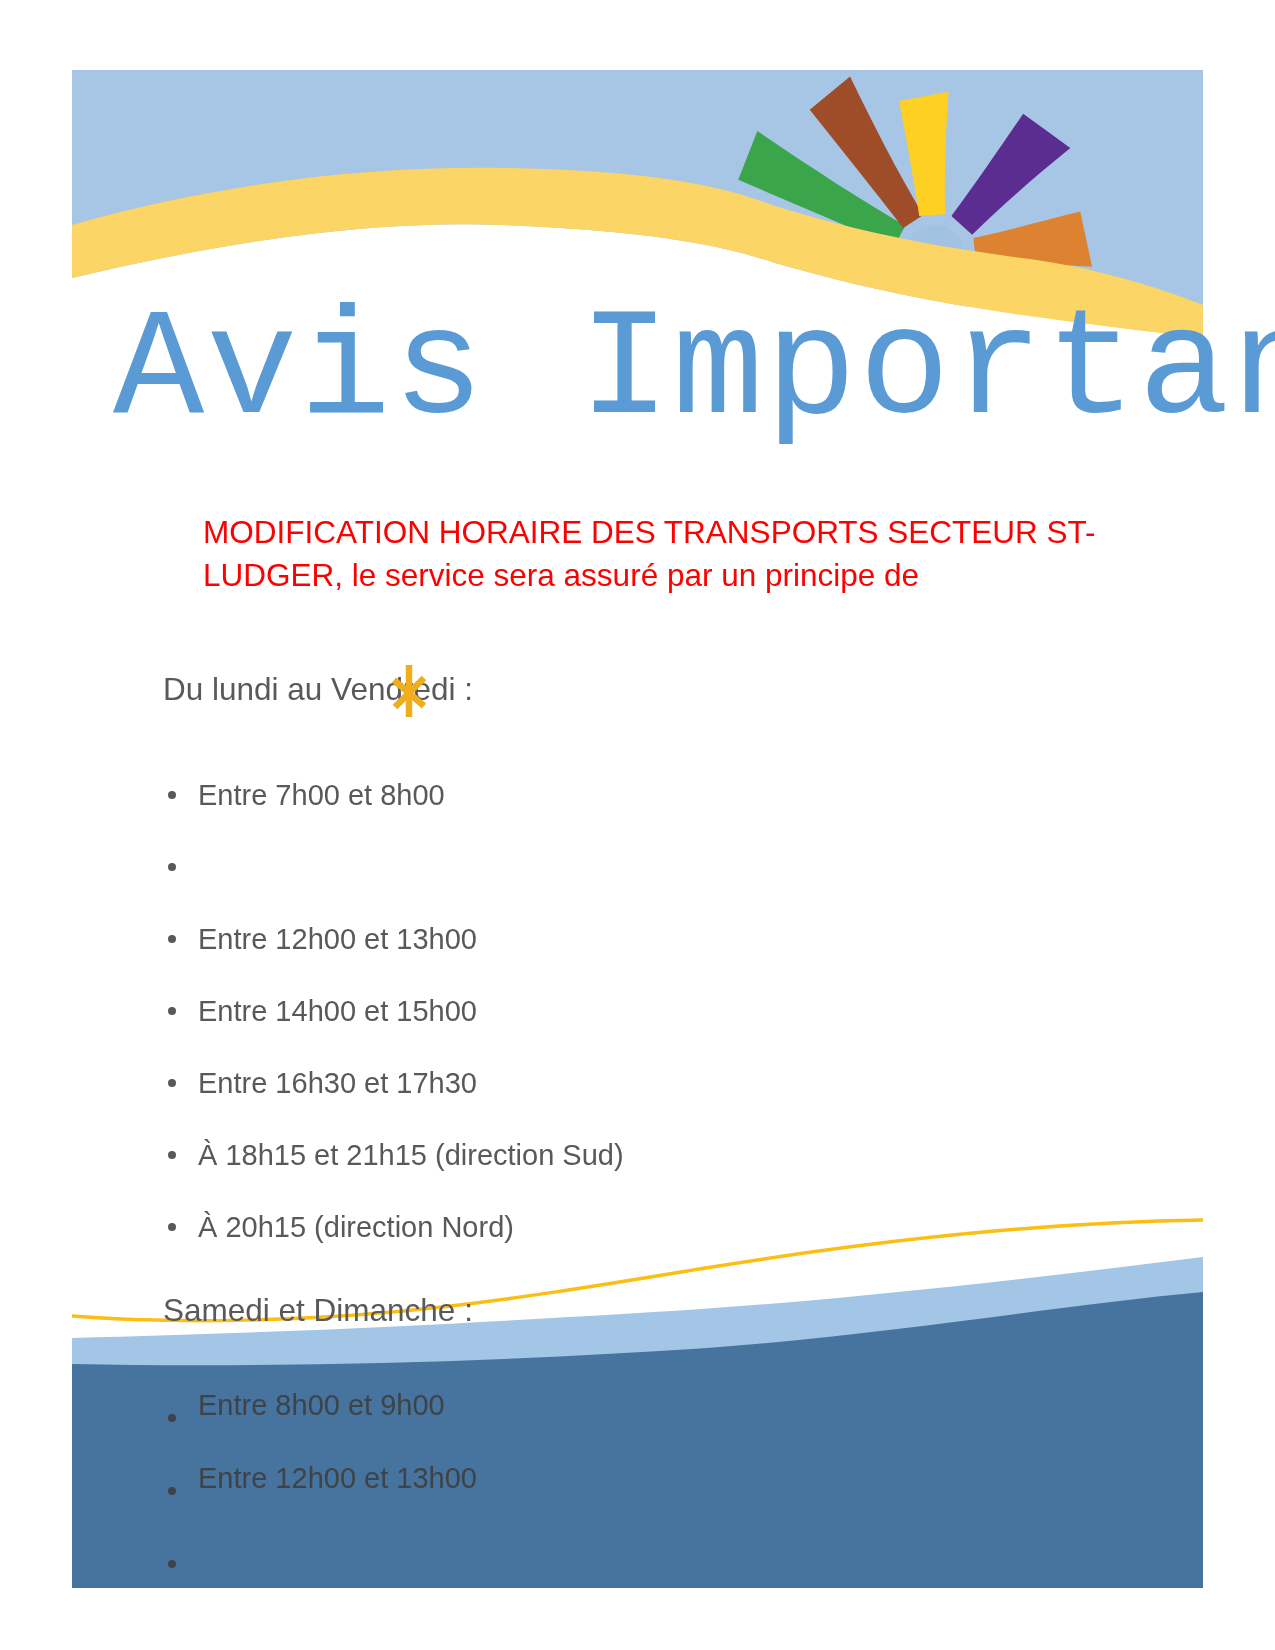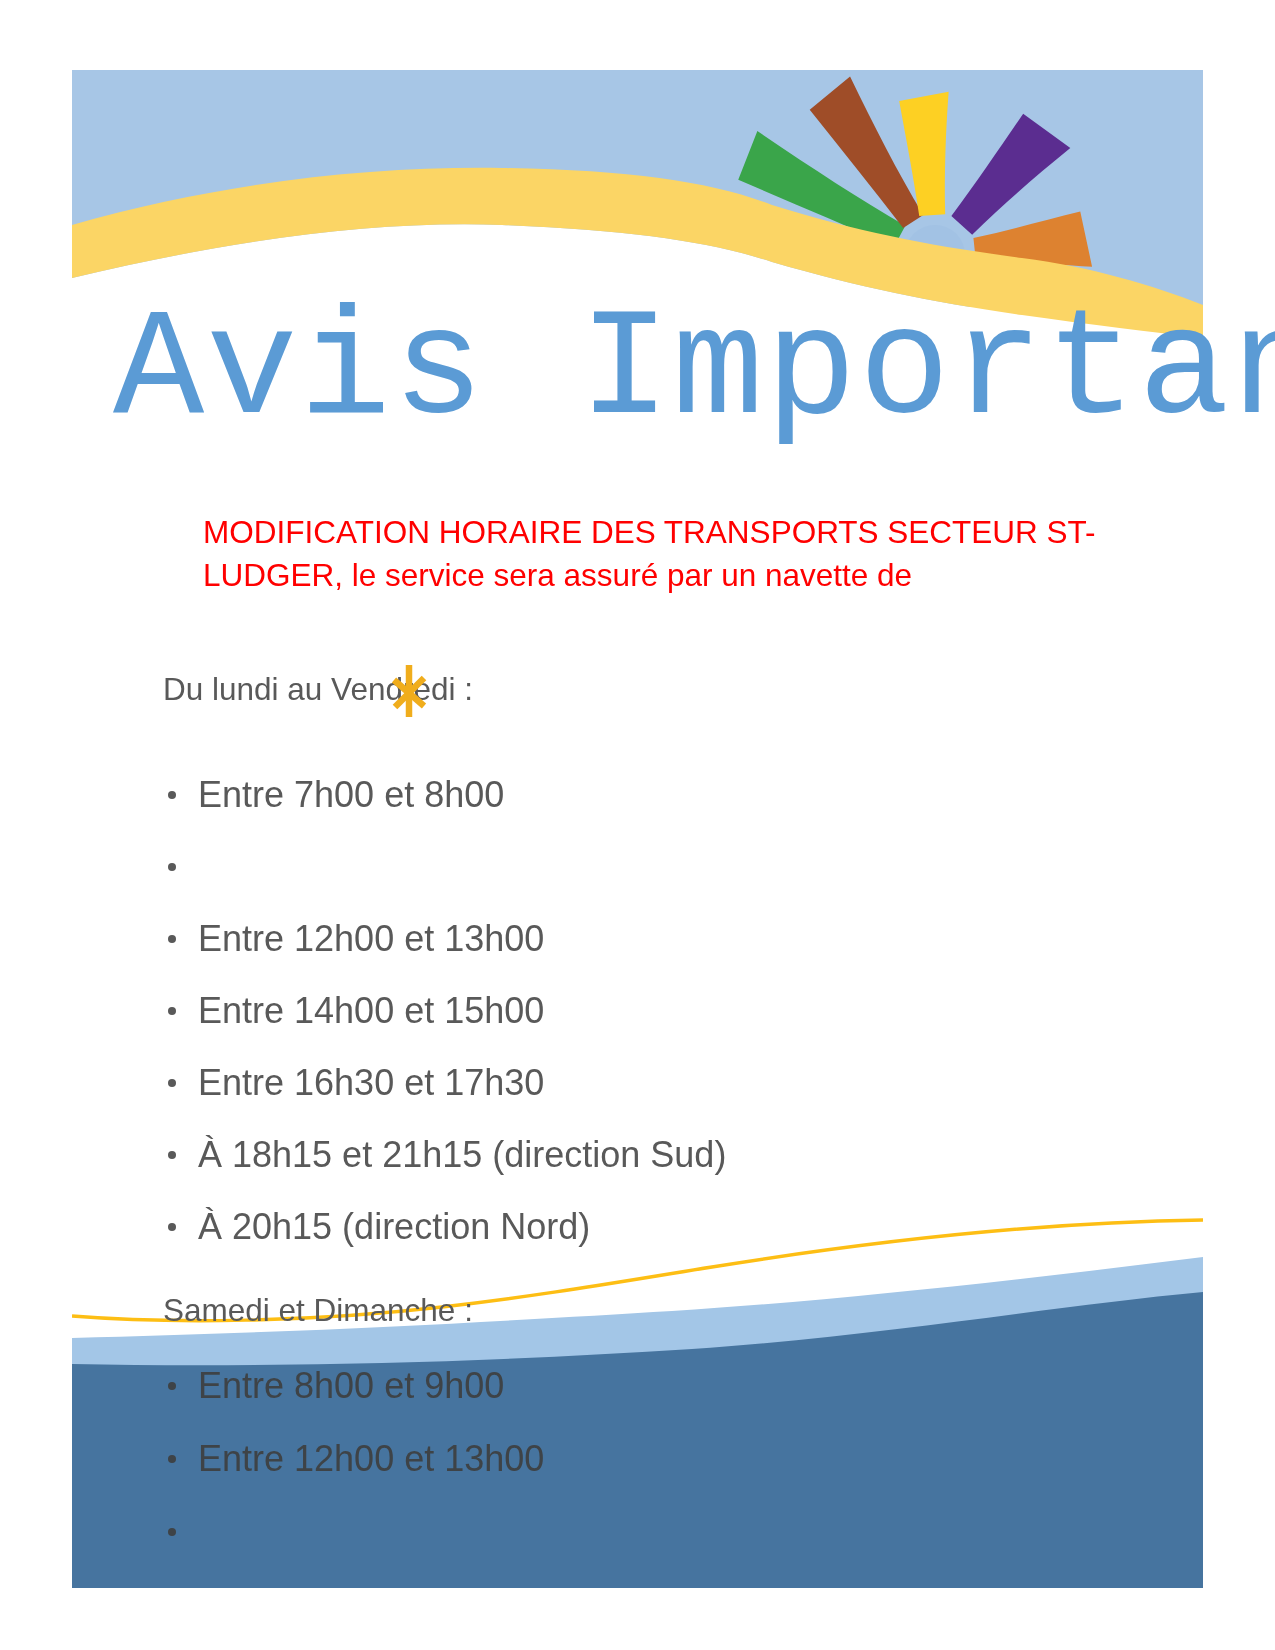--- a/index.html
+++ b/index.html
@@ -35,22 +35,22 @@
 
   
   .mark-svg{position:absolute;left:386px;top:662px;width:46px;height:58px;}
   .mark-svg path{stroke:var(--mark-amber,#F0AD1C);stroke-width:6.5;fill:none;}
 
   
   .blist{position:absolute;left:163px;margin:0;padding:0;list-style:none;}
   .weekday-list{top:759px;}
   .weekend-list{top:1349px;}
   .blist li{display:flex;align-items:center;height:72px;
-            font-size:36px;color:var(--body-gray,#595959);white-space:nowrap;}
-  .weekend-list li{height:73px;color:var(--dark-section-text,#3E4347);}
+            font-size:29px;color:var(--body-gray,#595959);white-space:nowrap;}
+  .weekend-list li{height:73px;color:var(--dark-section-text,#3E4347);align-items:flex-end;}
   .dot{width:8px;height:8px;border-radius:50%;background:var(--body-gray,#595959);
        margin:0 22px 0 5px;flex:0 0 auto;}
   .weekend-list .dot{background:var(--dark-section-text,#3E4347);}
 
   
   .bottom-svg{position:absolute;left:72px;top:1140px;width:1131px;height:448px;}
   .light-wave{fill:var(--wave-light-blue,#A3C6E7);}
   .dark-wave{fill:var(--wave-dark-blue,#46749F);}
   .thin-line{stroke:var(--thin-line-yellow,#FDBE14);stroke-width:3.5;fill:none;}
 
@@ -74,21 +74,21 @@
       <circle class="logo-center" cx="863" cy="185" r="30"></circle>
     </g>
     <path class="white-wave" d="M0,208 C150,172 300,150 430,155 C560,160 640,172 700,192 C790,218 860,232 950,245 C1020,255 1080,262 1131,266 L1131,280 L0,280 Z"></path>
     <path class="yellow-wave" d="M0,155 C150,112 300,96 430,98 C560,100 640,112 700,135 C790,163 860,176 950,188 C1020,197 1080,215 1131,235 L1131,268 C1080,262 1020,255 950,245 C860,232 790,218 700,192 C640,172 560,160 430,155 C300,150 150,172 0,208 Z"></path>
   </svg>
 
   <div class="title">Avis Important</div>
 
   <div class="notice">
     <div>MODIFICATION HORAIRE DES TRANSPORTS SECTEUR ST-</div>
-    <div>LUDGER, le service sera assuré par un navette de</div>
+    <div>LUDGER, le service sera assuré par un principe de</div>
   </div>
 
   <div class="sec-heading weekday-heading">Du lundi au Vendredi :</div>
   <svg class="mark-svg" viewBox="0 0 46 58" aria-hidden="true">
     <path d="M23,3 L23,55"></path>
     <path d="M8,18 L38,44"></path>
     <path d="M38,16 L9,45"></path>
   </svg>
 
   <ul class="blist weekday-list">

